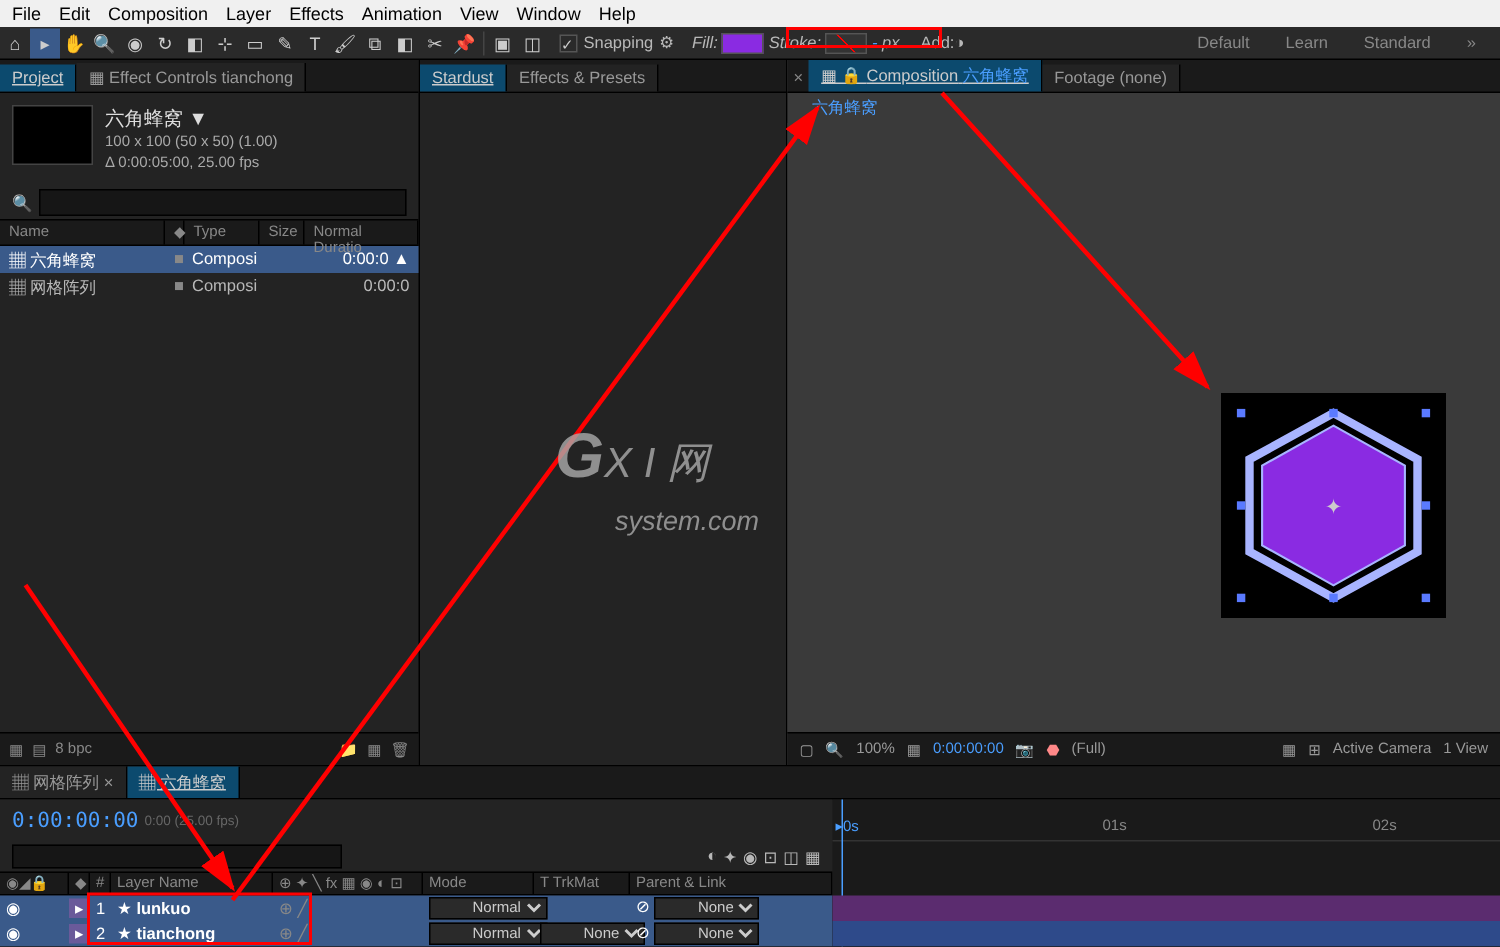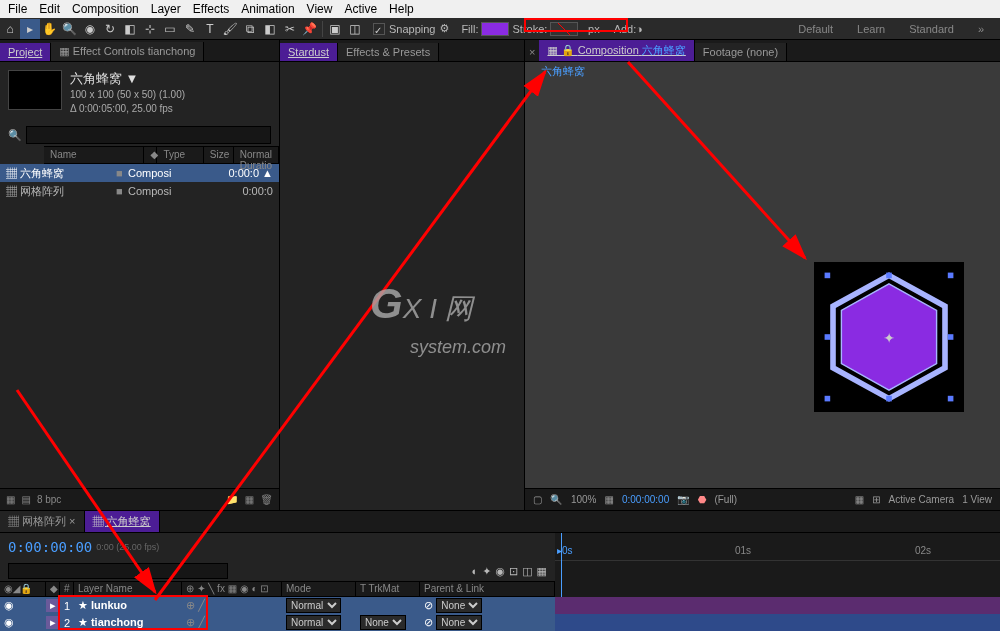--- a/index.html
+++ b/index.html
@@ -3,38 +3,38 @@
 <meta charset="utf-8">
 <style>
 * { margin:0; padding:0; box-sizing:border-box; font-family:"Segoe UI",Arial,sans-serif; }
 body { background:#1e1e1e; color:#b8b8b8; font-size:11px; width:1000px; height:631px; overflow:hidden; position:relative; }
 .menubar { height:18px; background:#f0f0f0; color:#000; display:flex; align-items:center; padding:0 2px; font-size:12px; }
 .menubar span { padding:0 6px; cursor:default; }
 .toolbar { height:22px; background:#2a2a2a; display:flex; align-items:center; border-bottom:1px solid #000; }
 .toolbar .tool { width:20px; height:20px; display:flex; align-items:center; justify-content:center; color:#ccc; font-size:12px; }
 .toolbar .tool.sel { background:#3a5a8a; }
 .toolbar .sep { width:1px; height:16px; background:#444; margin:0 2px; }
-.toolbar .fillstroke { display:flex; align-items:center; gap:3px; margin-left:8px; padding:2px 4px; }
+.toolbar .fillstroke { display:flex; align-items:center; gap:3px; margin-left:8px; padding:2px 4px;font-style:italic; }
 .toolbar .swatch { width:28px; height:14px; border:1px solid #555; }
 .toolbar .workspace { margin-left:auto; display:flex; gap:24px; padding-right:16px; color:#888; }
 .main { display:flex; height:470px; }
 .panel { background:#232323; border-right:1px solid #000; }
 .panel-tabs { height:22px; background:#1a1a1a; display:flex; align-items:end; border-bottom:1px solid #000; font-size:11px; }
 .panel-tab { padding:3px 8px; background:#232323; color:#999; border-right:1px solid #000; }
-.panel-tab.act { background:#4c1d95; color:#ccc; text-decoration:underline; }
+.panel-tab.act { background:#0c4a6e; color:#ccc; text-decoration:underline; }
 .panel-tab.link { color:#4a9eff; }
 .proj-left { width:280px; display:flex; flex-direction:column; }
 .proj-info { padding:8px; display:flex; gap:8px; }
 .proj-thumb { width:54px; height:40px; background:#000; border:1px solid #444; }
 .proj-meta { font-size:10px; color:#aaa; line-height:1.4; }
 .proj-meta .name { color:#ddd; font-size:13px; }
 .proj-search { padding:2px 8px; display:flex; align-items:center; gap:4px; }
 .proj-search input { flex:1; background:#161616; border:1px solid #000; color:#ccc; height:18px; padding:0 4px; font-size:11px; }
 .proj-table { flex:1; }
-.proj-head { display:flex; background:#1a1a1a; height:18px; font-size:10px; color:#888; border-top:1px solid #000; border-bottom:1px solid #000;margin-left:44px; }
+.proj-head { display:flex; background:#1a1a1a; height:18px; font-size:10px; color:#888; border-top:1px solid #000; border-bottom:1px solid #000; }
 .proj-head div { padding:2px 6px; border-right:1px solid #000; }
 .proj-row { display:flex; height:18px; align-items:center; font-size:11px; }
 .proj-row.sel { background:#3a5a8a; color:#fff; }
 .proj-row div { padding:0 6px; overflow:hidden; white-space:nowrap; }
 .proj-footer { height:22px; background:#1a1a1a; display:flex; align-items:center; padding:0 6px; gap:6px; font-size:10px; color:#888; border-top:1px solid #000; }
 .mid-panel { width:245px; }
 .comp-panel { flex:1; display:flex; flex-direction:column; background:#3a3a3a; }
 .comp-view { flex:1; position:relative; background:#3a3a3a; }
 .hex-box { position:absolute; right:36px; top:180px; width:150px; height:150px; background:#000; display:flex; align-items:center; justify-content:center; }
 .comp-footer { height:22px; background:#1a1a1a; display:flex; align-items:center; gap:8px; padding:0 8px; font-size:10px; color:#999; border-top:1px solid #000; }
@@ -56,36 +56,36 @@
 .tl-ruler { height:28px; border-bottom:1px solid #333; position:relative; }
 .tl-ruler .tick { position:absolute; font-size:10px; color:#888; top:12px; }
 .tl-playhead { position:absolute; top:0; bottom:0; width:1px; background:#4a9eff; }
 .tl-track { position:absolute; height:17px; }
 .tl-track.t1 { top:64px; left:0; right:0; background:#5b2c6f; }
 .tl-track.t2 { top:81px; left:0; right:0; background:#2e4a8a; }
 .arrow { position:absolute; pointer-events:none; }
 .redbox { position:absolute; border:2px solid red; pointer-events:none; }
 .watermark { position:absolute; left:370px; top:280px; color:#aaa; font-size:28px; font-style:italic; opacity:0.8; pointer-events:none; }
 .watermark .g { font-size:42px; font-weight:bold; font-style:italic; }
-select.mini { background:#2a2a2a; border:1px solid #000; color:#ccc; font-size:10px; height:15px; }
+select.mini { background:#2a2a2a; border:1px solid #000; color:#ccc; font-size:10px; height:15px;padding-left:24px; }
 .chk { width:12px; height:12px; border:1px solid #555; display:inline-block; }
 .chk.on::after { content:'✓'; color:#ccc; font-size:10px; line-height:10px; }
 </style>
 </head>
 <body>
 
 <div class="menubar">
   <span>File</span>
   <span>Edit</span>
   <span>Composition</span>
   <span>Layer</span>
   <span>Effects</span>
   <span>Animation</span>
   <span>View</span>
-  <span>Active</span>
+  <span>Window</span>
   <span>Help</span>
 </div>
 
 <div class="toolbar">
   <div class="tool">⌂</div>
   <div class="tool sel">▸</div>
   <div class="tool">✋</div>
   <div class="tool">🔍</div>
   <div class="tool">◉</div>
   <div class="tool">↻</div>

